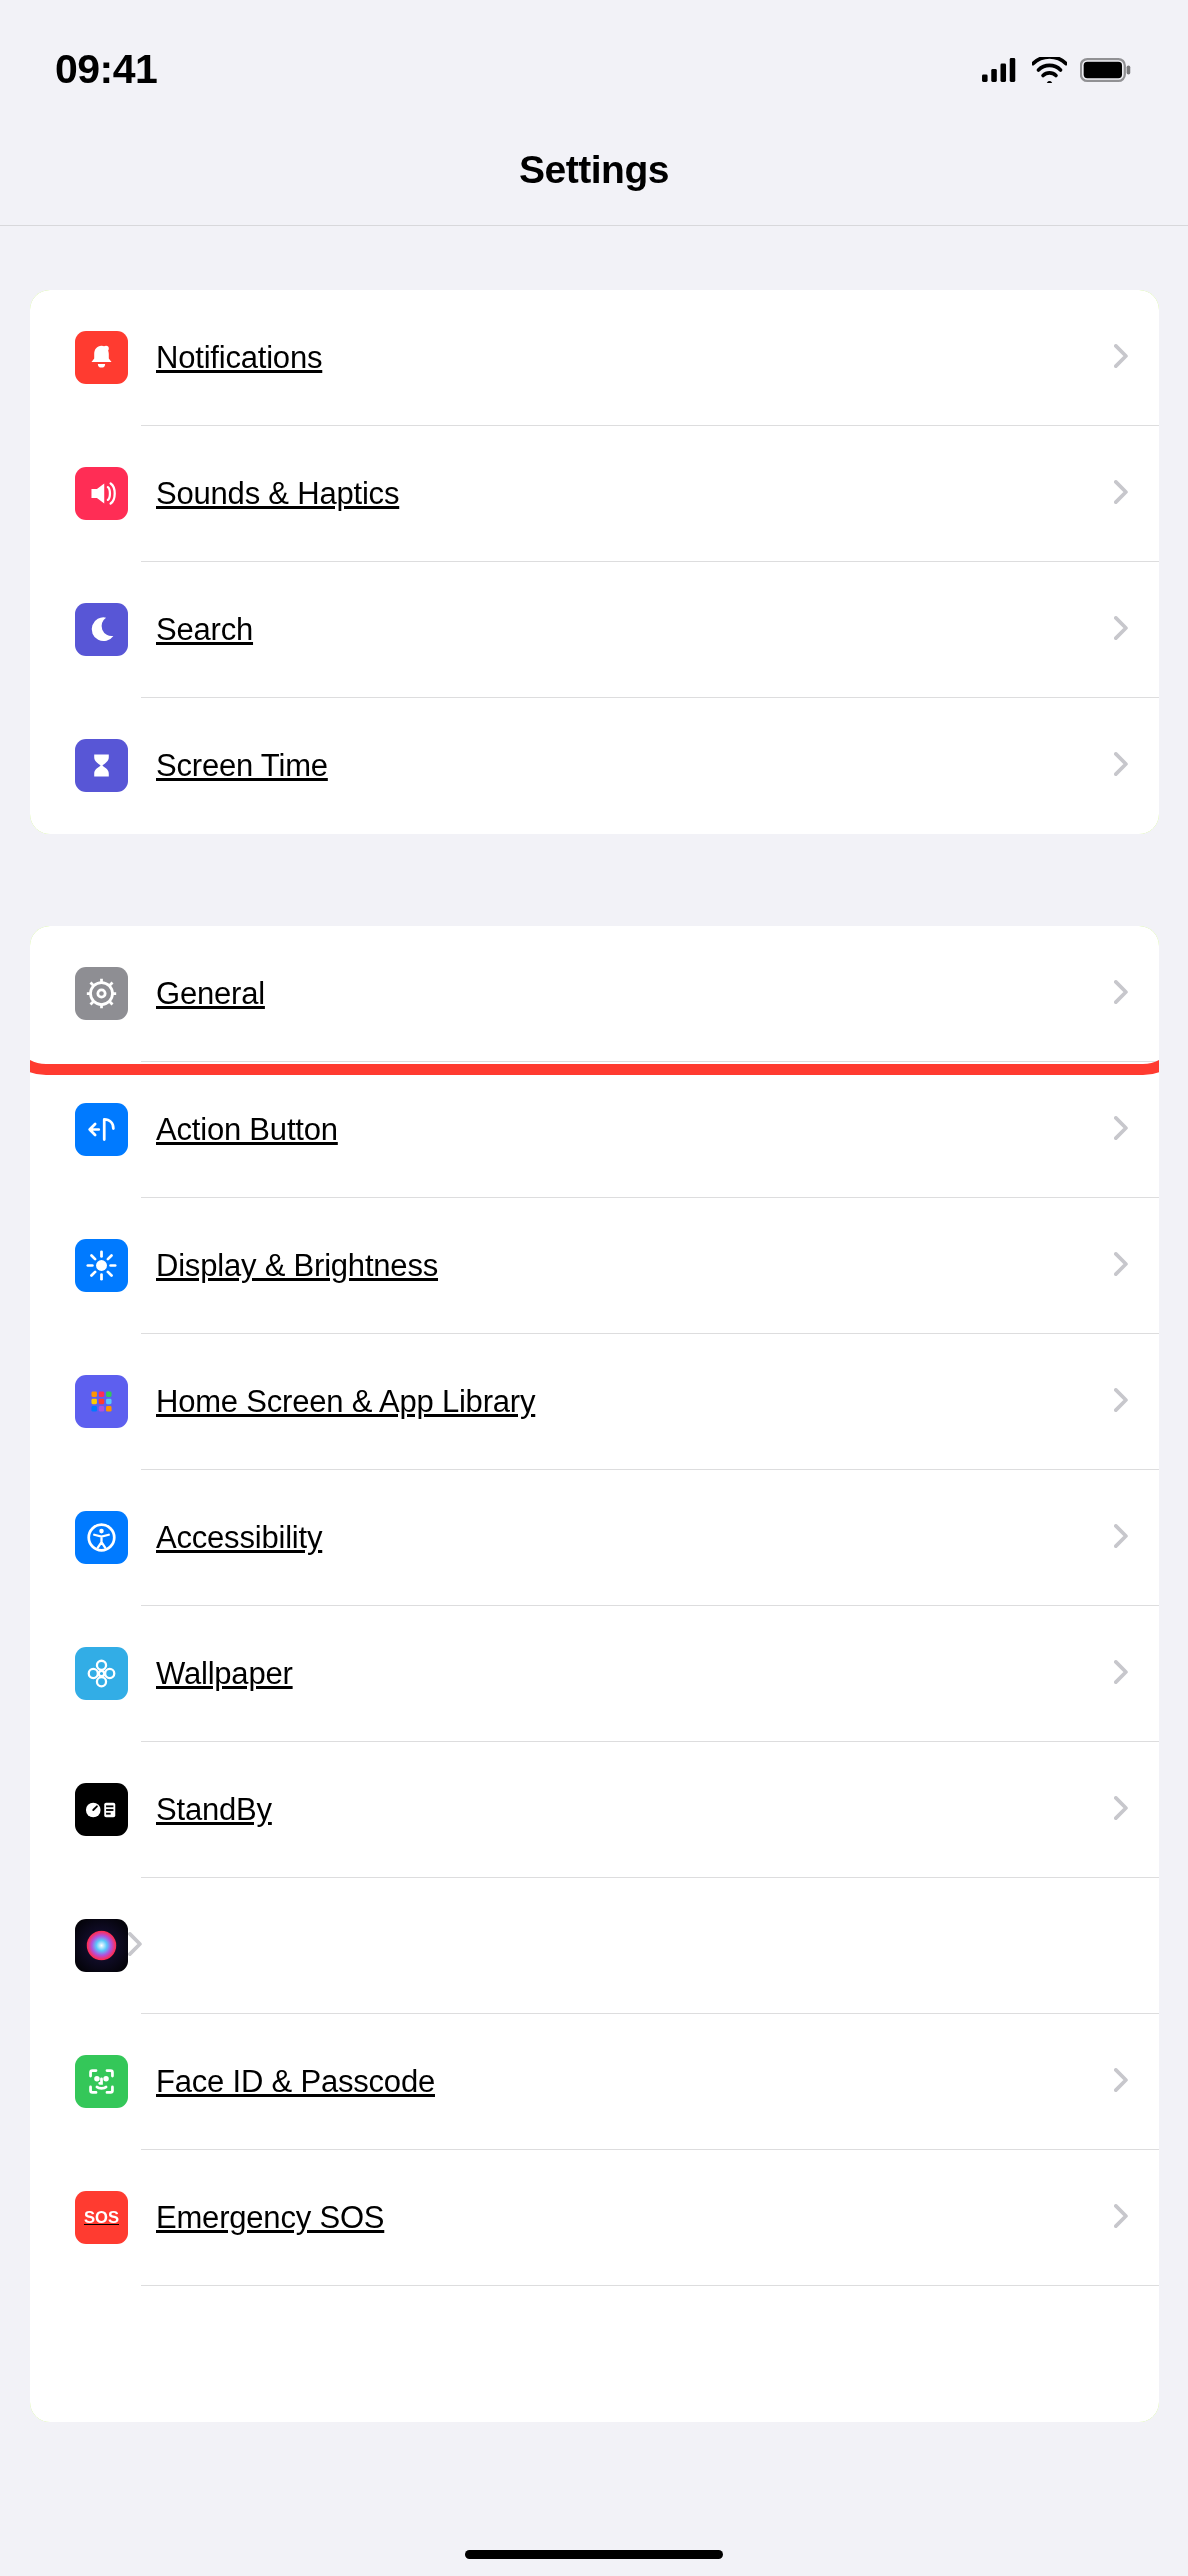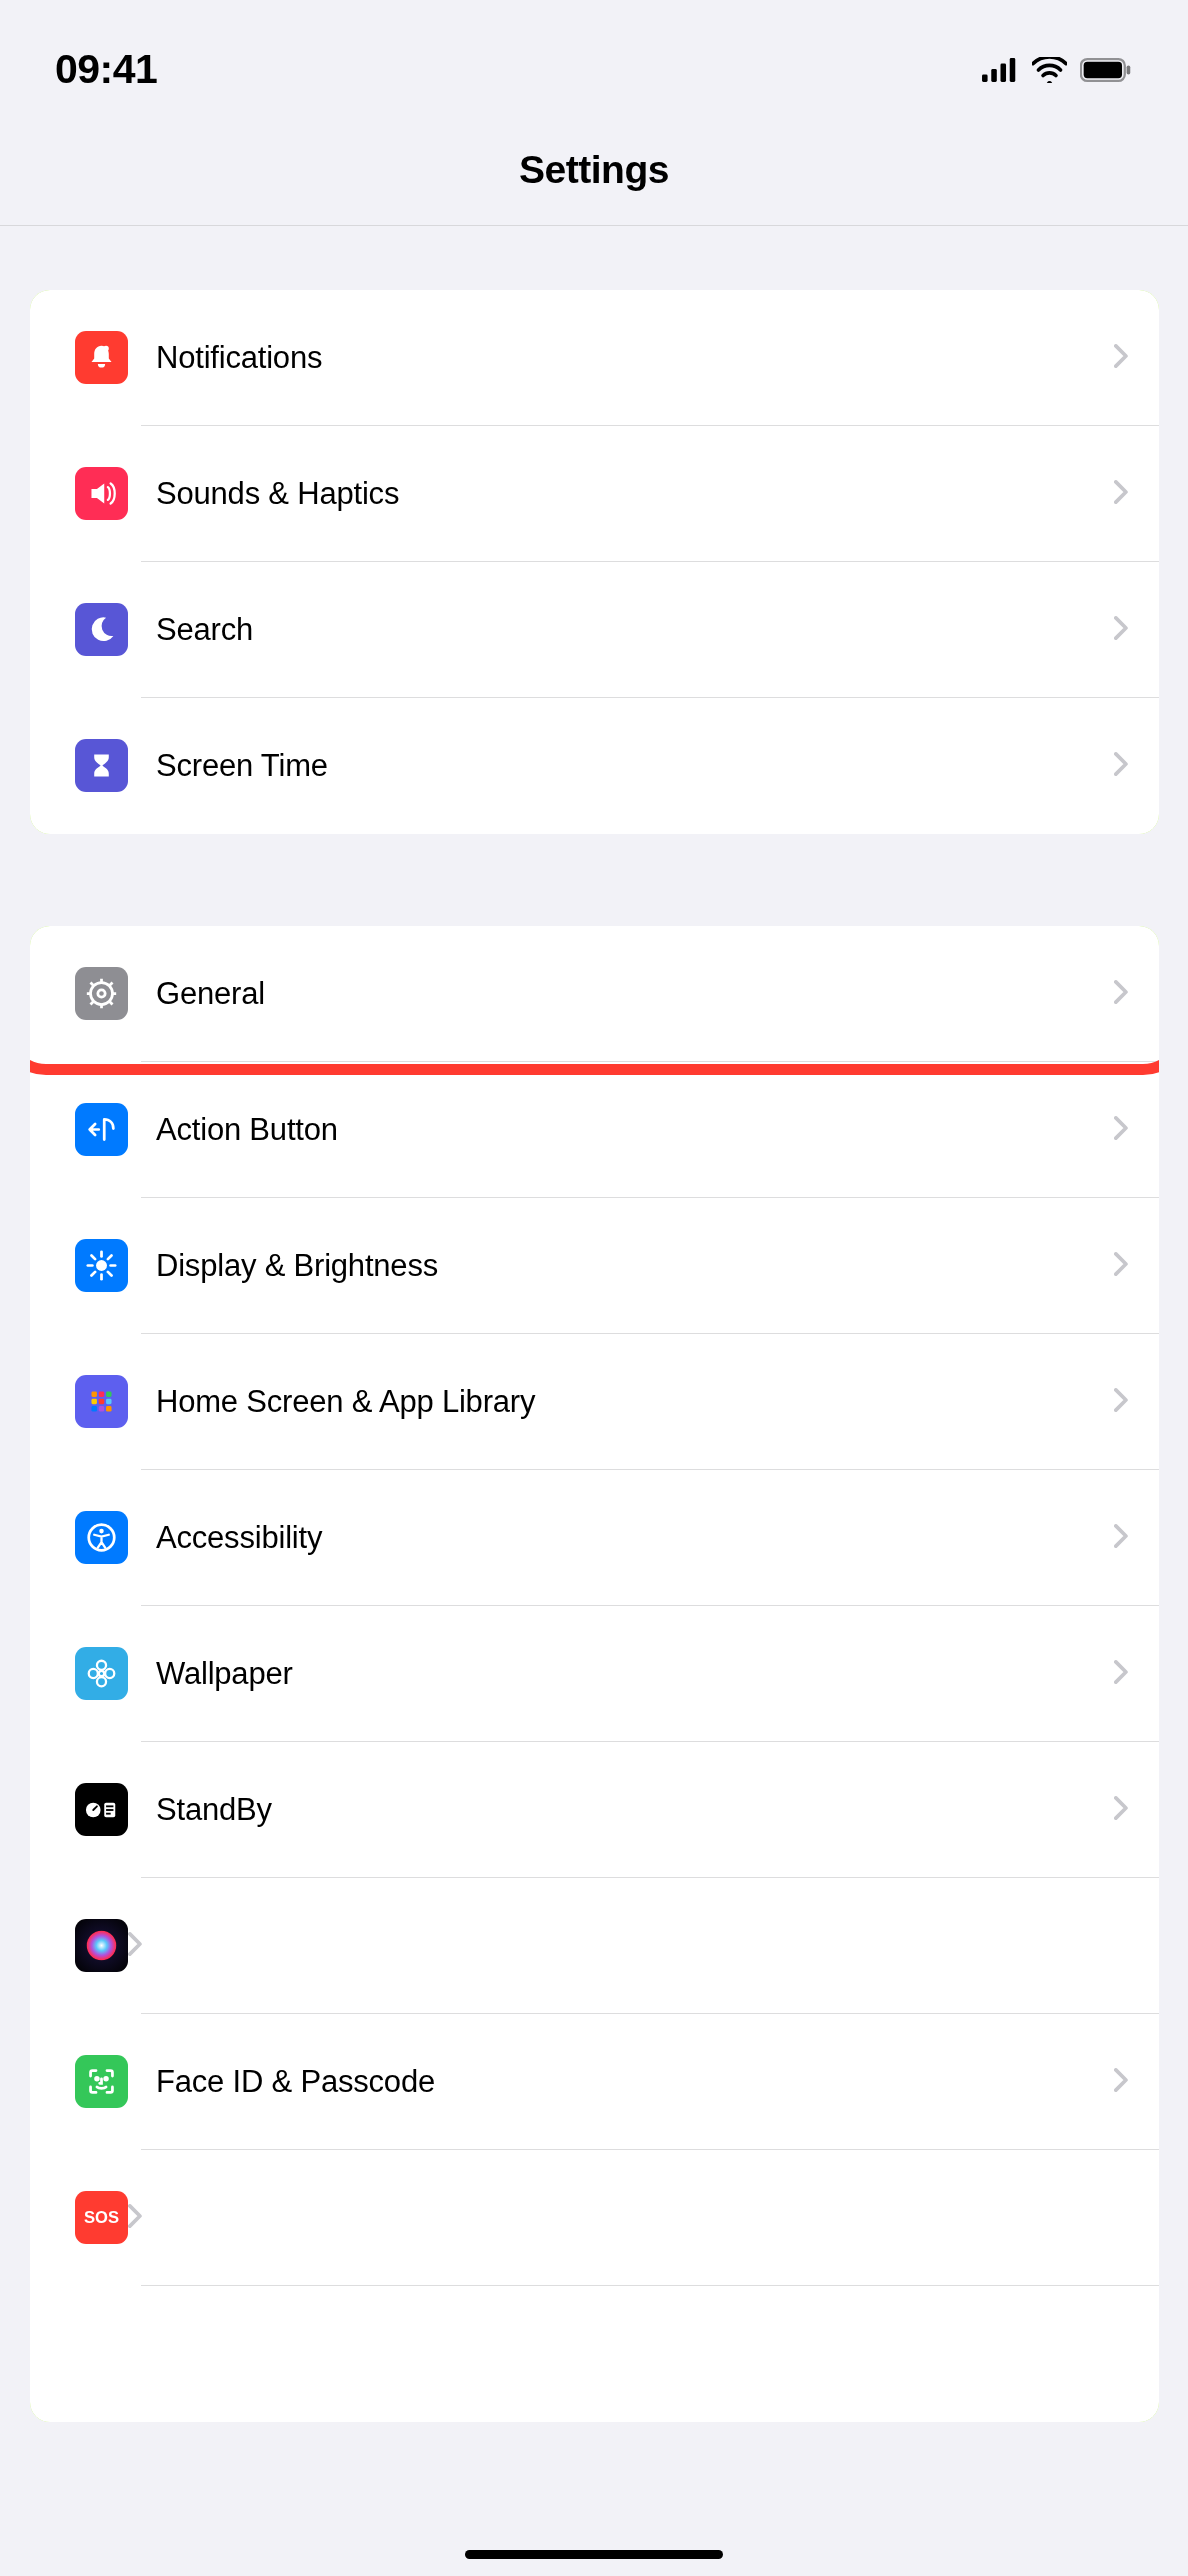--- a/index.html
+++ b/index.html
@@ -42,20 +42,21 @@
     background: #c6c6c8;
     opacity: 0.6;
   }
 
   
   .group {
     margin: 64px 29.5px 0 29.5px;
     background: #bef264;
     border-radius: 20px;
     overflow: visible;
+    text-decoration: underline;
   }
   .group.first { margin-top: 64px; }
   .group-inner { border-radius: 20px; overflow: hidden; background:#fff; }
 
   .row {
     display: flex;
     align-items: center;
     height: 136px;
     padding: 0 29.5px 0 29.5px;
     position: relative;
@@ -400,20 +401,21 @@
     <span class="chevron"><svg width="14.7" height="24" viewBox="0 0 16 26">
             <path d="M2 2l11 11L2 24" stroke="#c7c7cc" stroke-width="4" fill="none" stroke-linecap="round" stroke-linejoin="round"></path>
           </svg></span>
     <div class="row-sep"></div>
   </div>
 
   <div class="row">
     <div class="row-icon ic-sos" style="color:#fff;font-weight:800;font-size:16.6px;">
       <span>SOS</span>
     </div>
+    <div class="row-label">Emergency SOS</div>
     <span class="chevron"><svg width="14.7" height="24" viewBox="0 0 16 26">
             <path d="M2 2l11 11L2 24" stroke="#c7c7cc" stroke-width="4" fill="none" stroke-linecap="round" stroke-linejoin="round"></path>
           </svg></span>
     <div class="row-sep"></div>
   </div>
 
 
   <div class="row">
     
     

